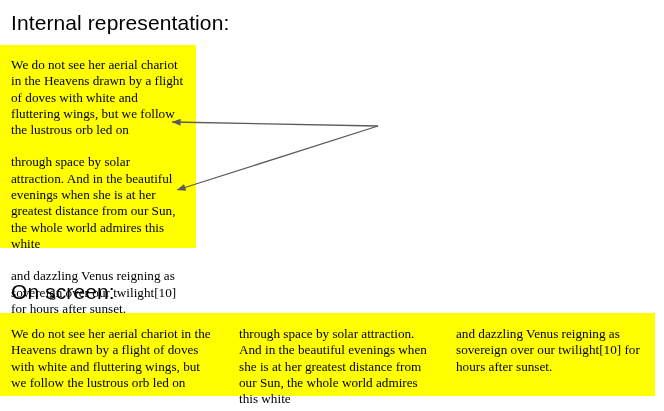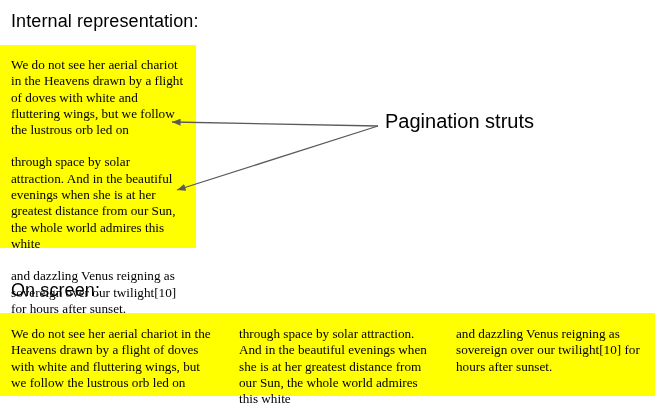--- a/index.html
+++ b/index.html
@@ -20,21 +20,21 @@
     position: absolute;
     inset: 0;
     width: 664px;
     height: 411px;
   }
 
   
   .heading {
     position: absolute;
     font-family: "Liberation Sans", sans-serif;
-    font-size: 18px;
+    font-size: 21px;
     font-weight: 400;
     color: #000000;
     letter-spacing: 0.1px;
     white-space: nowrap;
     line-height: 1;
   }
   #heading-internal { left: 11px; top: 12px; }
   #heading-onscreen { left: 11px; top: 281px; }
 
   
@@ -118,21 +118,20 @@
       <marker id="arrowhead" markerWidth="9" markerHeight="7" refX="8.6" refY="3.5" orient="auto" markerUnits="userSpaceOnUse">
         <polygon points="8.6,3.5 0,0 0,7" fill="#5a5a5a"></polygon>
       </marker>
     </defs>
 
     <line x1="378" y1="126" x2="172" y2="122" stroke="#5a5a5a" stroke-width="1.3" marker-end="url(#arrowhead)"></line>
 
     <line x1="378" y1="126" x2="177" y2="190" stroke="#5a5a5a" stroke-width="1.3" marker-end="url(#arrowhead)"></line>
   </svg>
 
-  <div id="struts-label">Pagination struts</div>
 
   <div class="heading" id="heading-onscreen">On screen:</div>
 
   <div id="onscreen-block">
     <div class="screen-col" id="screen-col-1">
       <p class="serif-para">We do not see her aerial chariot in the Heavens drawn by a flight of doves with white and fluttering wings, but we follow the lustrous orb led on</p>
     </div>
     <div class="screen-col" id="screen-col-2">
       <p class="serif-para">through space by solar attraction. And in the beautiful evenings when she is at her greatest distance from our Sun, the whole world admires this white</p>
     </div>

